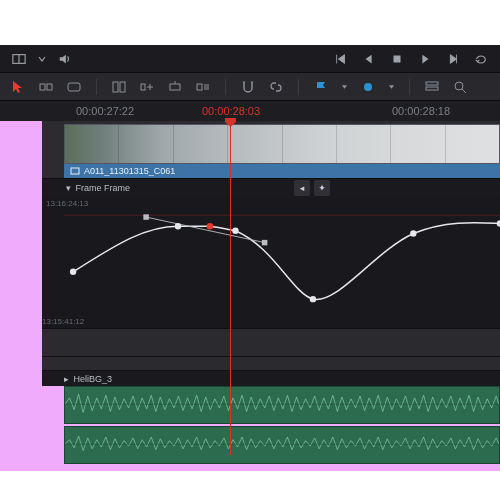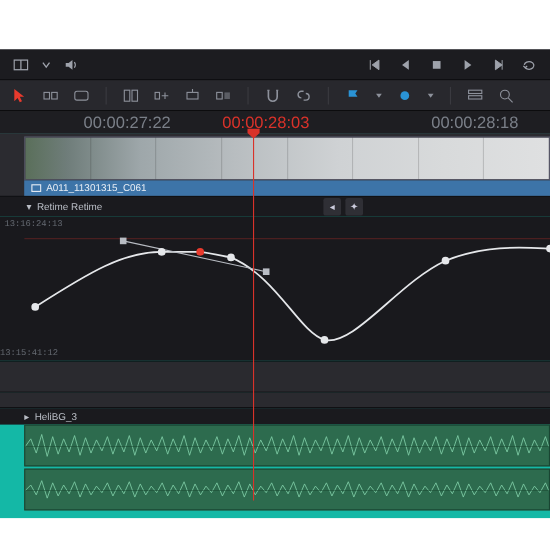--- a/index.html
+++ b/index.html
@@ -8,34 +8,34 @@
   .top-controls { height: 28px; background: #1c1c20; display: flex; align-items: center; padding: 0 12px; gap: 14px; justify-content: flex-end; border-bottom: 1px solid #0c0c0e; }
   .top-controls .left-group { margin-right: auto; display: flex; gap: 12px; align-items: center; }
   .ico { width: 14px; height: 14px; display: inline-flex; align-items: center; justify-content: center; color: #9ea2ab; }
   .ico svg { width: 14px; height: 14px; }
   .tool-row { height: 28px; background: #28282d; display: flex; align-items: center; padding: 0 10px; gap: 12px; border-bottom: 1px solid #0c0c0e; }
   .tool-row .sep { width: 1px; height: 16px; background: #3a3a40; margin: 0 2px; }
   .tool-ico { width: 16px; height: 16px; display: inline-flex; align-items: center; justify-content: center; color: #8d919b; }
   .tool-ico.red { color: #e83a2d; }
   .tool-ico.blue { color: #2a93d5; }
   .tool-ico svg { width: 100%; height: 100%; }
-  .timecodes { height: 20px; background: #1e1e22; display: flex; align-items: center; font-size: 15px; color: #7a7f88; position: relative; }
+  .timecodes { height: 20px; background: #1e1e22; display: flex; align-items: center; font-size: 11px; color: #7a7f88; position: relative; }
   .tc { position: absolute; }
-  .tracks { position: relative; background: #14b8a6; }
+  .tracks { position: relative; background: #f0abfc; padding-left: 42px; }
   .video-track { height: 58px; position: relative; border-bottom: 1px solid #0e0e10; background: #2b2b30; }
   .clip-thumbs { position: absolute; left: 22px; right: 0; top: 3px; height: 40px; display: flex; background: linear-gradient(90deg, #5a6f5a 0%, #6f7d7a 8%, #9ea7aa 22%, #b8bdc0 40%, #cfd2d4 60%, #d8dadb 80%, #dfe0e1 100%); border: 1px solid #556; }
   .thumb-line { flex: 1; border-right: 1px solid rgba(0,0,0,0.15); }
   .thumb-line:last-child { border-right: none; }
   .clip-strip { position: absolute; left: 22px; right: 0; bottom: 0; height: 14px; background: #3d74a8; display: flex; align-items: center; padding-left: 6px; gap: 4px; font-size: 9px; color: #e8eef5; }
   .clip-strip .ci { width: 10px; height: 10px; }
   .curve-section { height: 150px; position: relative; border-bottom: 1px solid #101013; }
   .curve-header { height: 18px; background: #1a1a1e; display: flex; align-items: center; padding-left: 24px; font-size: 9px; color: #b9bdc5; }
   .curve-header .chev { margin-right: 5px; }
   .curve-body { position: absolute; top: 18px; bottom: 0; left: 0; right: 0; background: #19191d; }
-  .curve-ruler-tc { position: absolute; font-size: 8px; color: #656a72; font-family: Liberation Mono, monospace; }
+  .curve-ruler-tc { position: absolute; font-size: 8px; color: #656a72; }
   .curve-svg { position: absolute; left: 22px; right: 0; top: 0; bottom: 0; }
   .curve-controls { position: absolute; right: 170px; top: 1px; display: flex; gap: 4px; }
   .curve-btn { width: 16px; height: 16px; background: #2f2f35; display: inline-flex; align-items: center; justify-content: center; font-size: 9px; color: #ccd; border-radius: 2px; }
   .selected-kf { fill: #e83a2d; }
   .gap-row { height: 28px; background: #2a2a2f; border-bottom: 1px solid #101013; }
   .audio-section { height: 100px; position: relative; }
   .audio-header { height: 15px; background: #1a1a1e; display: flex; align-items: center; padding-left: 22px; font-size: 9px; color: #b9bdc5; }
   .audio-tracks { position: absolute; top: 15px; bottom: 0; left: 22px; right: 0; }
   .audio-clip { height: 38px; background: #2d6b4e; border: 1px solid #194532; margin-bottom: 2px; position: relative; overflow: hidden; }
   .waveform { position: absolute; inset: 0; }
@@ -220,21 +220,21 @@
         <span class="ci"><svg viewBox="0 0 10 10">
               <rect x="1" y="2" width="8" height="6" fill="none" stroke="#e8eef5" stroke-width="1"></rect>
             </svg></span>
         <span>A011_11301315_C061</span>
       </div>
     </div>
 
     <div class="curve-section">
       <div class="curve-header">
         <span class="chev">▾</span>
-        <span>Retime Retime</span>
+        <span>Frame Frame</span>
       </div>
       <div class="curve-controls">
         <span class="curve-btn">◂</span>
         <span class="curve-btn">✦</span>
       </div>
       <div class="curve-body">
         <span class="curve-ruler-tc" style="left:4px;top:2px">13:16:24:13</span>
         <span class="curve-ruler-tc" style="left:0;bottom:2px">13:15:41:12</span>
         <svg class="curve-svg" viewBox="0 0 478 132" preserveAspectRatio="none">
           <line x1="0" y1="20" x2="478" y2="20" stroke="#d9322a" stroke-width="0.6" opacity="0.5"></line>

